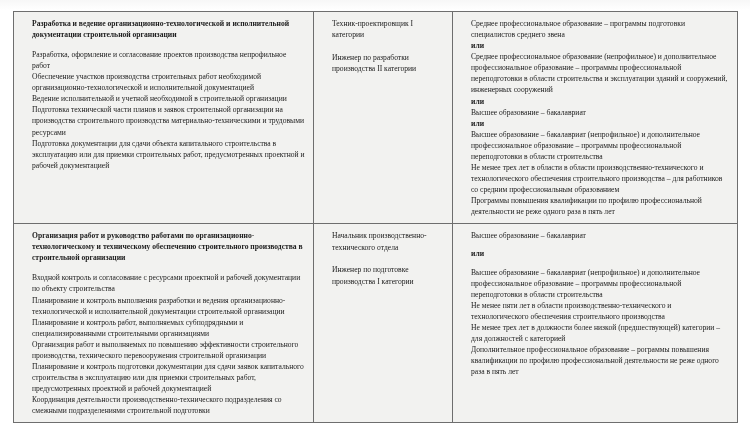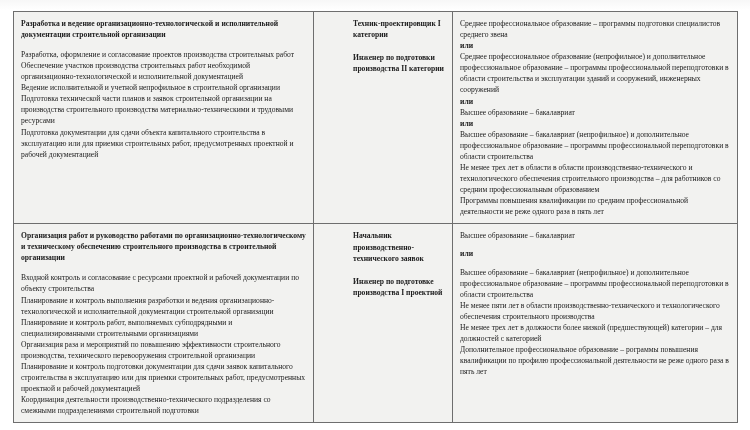--- a/index.html
+++ b/index.html
@@ -36,21 +36,21 @@
     top: 11px;
     width: 724px;
     border-collapse: collapse;
     table-layout: fixed;
     background: #f2f2f0;
   }
 
   table.doc-table td {
     border: 1px solid #6e6e6e;
     vertical-align: top;
-    padding: 6px 7px 6px 7px;
+    padding: 6px 7px 6px 18px;
     background: #f2f2f0;
     font-size: 7.6px;
     line-height: 1.46;
     color: #212121;
   }
 
   col.c-func  { width: 300px; }
   col.c-post  { width: 139px; }
   col.c-req   { width: 285px; }
 
@@ -64,23 +64,22 @@
     margin: 0;
   }
 
   
   td.post-cell {
     vertical-align: middle;
     padding-left: 9px;
     padding-right: 6px;
   }
   td.post-cell .post-group {
-    font-weight: bold;
+    font-weight: normal;
     line-height: 1.5;
-    margin-left: 32px;
   }
   td.post-cell .post-group p {
     margin: 0;
   }
   td.post-cell .post-gap {
     height: 11px;
   }
 
   
   td.req-cell {
@@ -108,67 +107,67 @@
       <col class="c-func">
       <col class="c-post">
       <col class="c-req">
     </colgroup>
     <tbody>
 
       <tr>
         <td class="func-cell">
           <p class="cell-title">Разработка и ведение организационно-технологической и исполнительной документации строительной организации</p>
           <div class="lines">
-            <p>Разработка, оформление и согласование проектов производства строительных работ</p>
+            <p>Разработка, оформление и согласование проектов производства непрофильное работ</p>
             <p>Обеспечение участков производства строительных работ необходимой организационно-технологической и исполнительной документацией</p>
-            <p>Ведение исполнительной и учетной непрофильное в строительной организации</p>
+            <p>Ведение исполнительной и учетной необходимой в строительной организации</p>
             <p>Подготовка технической части планов и заявок строительной организации на производства строительного производства материально-техническими и трудовыми ресурсами</p>
             <p>Подготовка документации для сдачи объекта капитального строительства в эксплуатацию или для приемки строительных работ, предусмотренных проектной и рабочей документацией</p>
           </div>
         </td>
 
         <td class="post-cell">
           <div class="post-group">
             <p>Техник-проектировщик I категории</p>
             <div class="post-gap"></div>
-            <p>Инженер по подготовки производства II категории</p>
+            <p>Инженер по разработки производства II категории</p>
           </div>
         </td>
 
         <td class="req-cell compact">
           <p>Среднее профессиональное образование – программы подготовки специалистов среднего звена</p>
           <p class="or">или</p>
           <p>Среднее профессиональное образование (непрофильное) и дополнительное профессиональное образование – программы профессиональной переподготовки в области строительства и эксплуатации зданий и сооружений, инженерных сооружений</p>
           <p class="or">или</p>
           <p>Высшее образование – бакалавриат</p>
           <p class="or">или</p>
           <p>Высшее образование – бакалавриат (непрофильное) и дополнительное профессиональное образование – программы профессиональной переподготовки в области строительства</p>
           <p>Не менее трех лет в области в области производственно-технического и технологического обеспечения строительного производства – для работников со средним профессиональным образованием</p>
-          <p>Программы повышения квалификации по средним профессиональной деятельности не реже одного раза в пять лет</p>
+          <p>Программы повышения квалификации по профилю профессиональной деятельности не реже одного раза в пять лет</p>
         </td>
       </tr>
 
       <tr>
         <td class="func-cell">
           <p class="cell-title">Организация работ и руководство работами по организационно-технологическому и техническому обеспечению строительного производства в строительной организации</p>
           <div class="lines">
             <p>Входной контроль и согласование с ресурсами проектной и рабочей документации по объекту строительства</p>
             <p>Планирование и контроль выполнения разработки и ведения организационно-технологической и исполнительной документации строительной организации</p>
             <p>Планирование и контроль работ, выполняемых субподрядными и специализированными строительными организациями</p>
-            <p>Организация раза и мероприятий по повышению эффективности строительного производства, технического перевооружения строительной организации</p>
+            <p>Организация работ и выполняемых по повышению эффективности строительного производства, технического перевооружения строительной организации</p>
             <p>Планирование и контроль подготовки документации для сдачи заявок капитального строительства в эксплуатацию или для приемки строительных работ, предусмотренных проектной и рабочей документацией</p>
             <p>Координация деятельности производственно-технического подразделения со смежными подразделениями строительной подготовки</p>
           </div>
         </td>
 
         <td class="post-cell">
           <div class="post-group">
-            <p>Начальник производственно-технического заявок</p>
+            <p>Начальник производственно-технического отдела</p>
             <div class="post-gap"></div>
-            <p>Инженер по подготовке производства I проектной</p>
+            <p>Инженер по подготовке производства I категории</p>
           </div>
         </td>
 
         <td class="req-cell">
           <p>Высшее образование – бакалавриат</p>
           <p class="spaced-or">или</p>
           <p>Высшее образование – бакалавриат (непрофильное) и дополнительное профессиональное образование – программы профессиональной переподготовки в области строительства</p>
           <p>Не менее пяти лет в области производственно-технического и технологического обеспечения строительного производства</p>
           <p>Не менее трех лет в должности более низкой (предшествующей) категории – для должностей с категорией</p>
           <p>Дополнительное профессиональное образование – рограммы повышения квалификации по профилю профессиональной деятельности не реже одного раза в пять лет</p>

